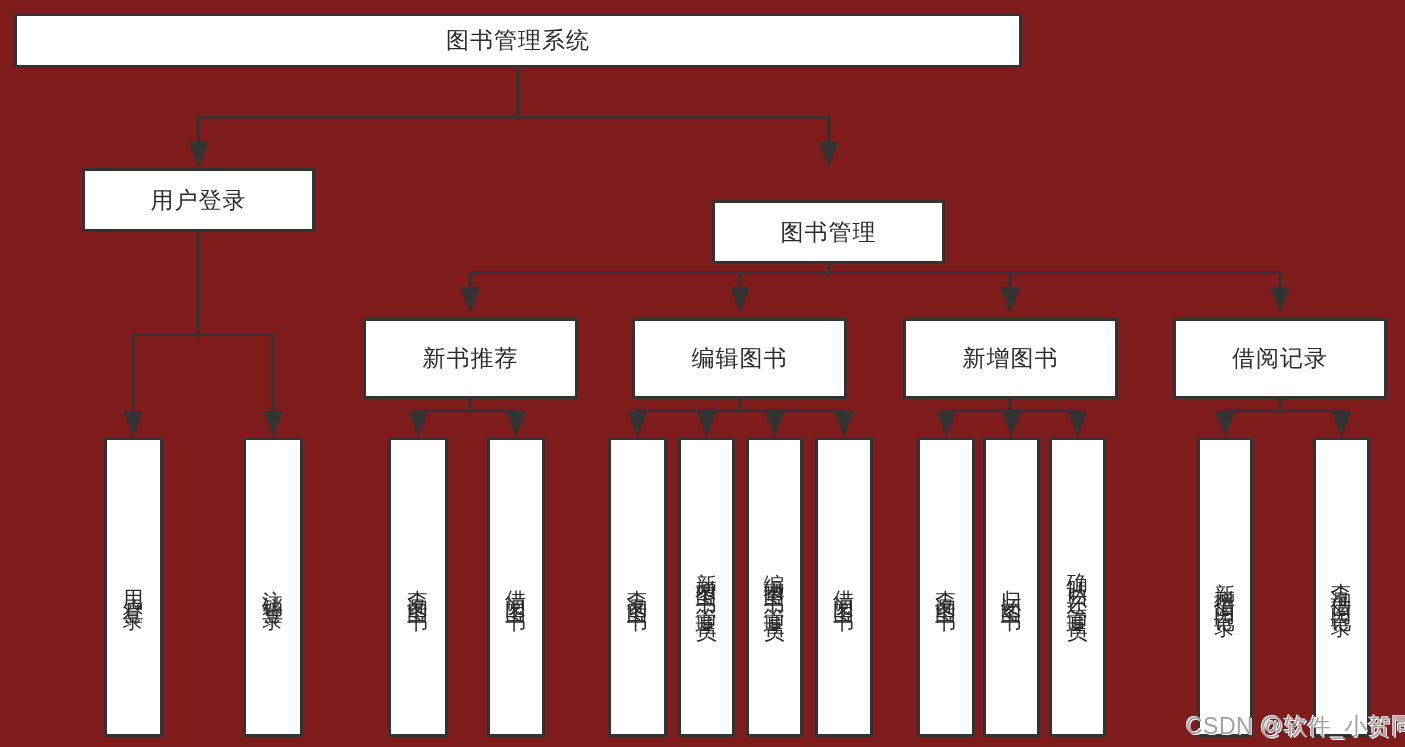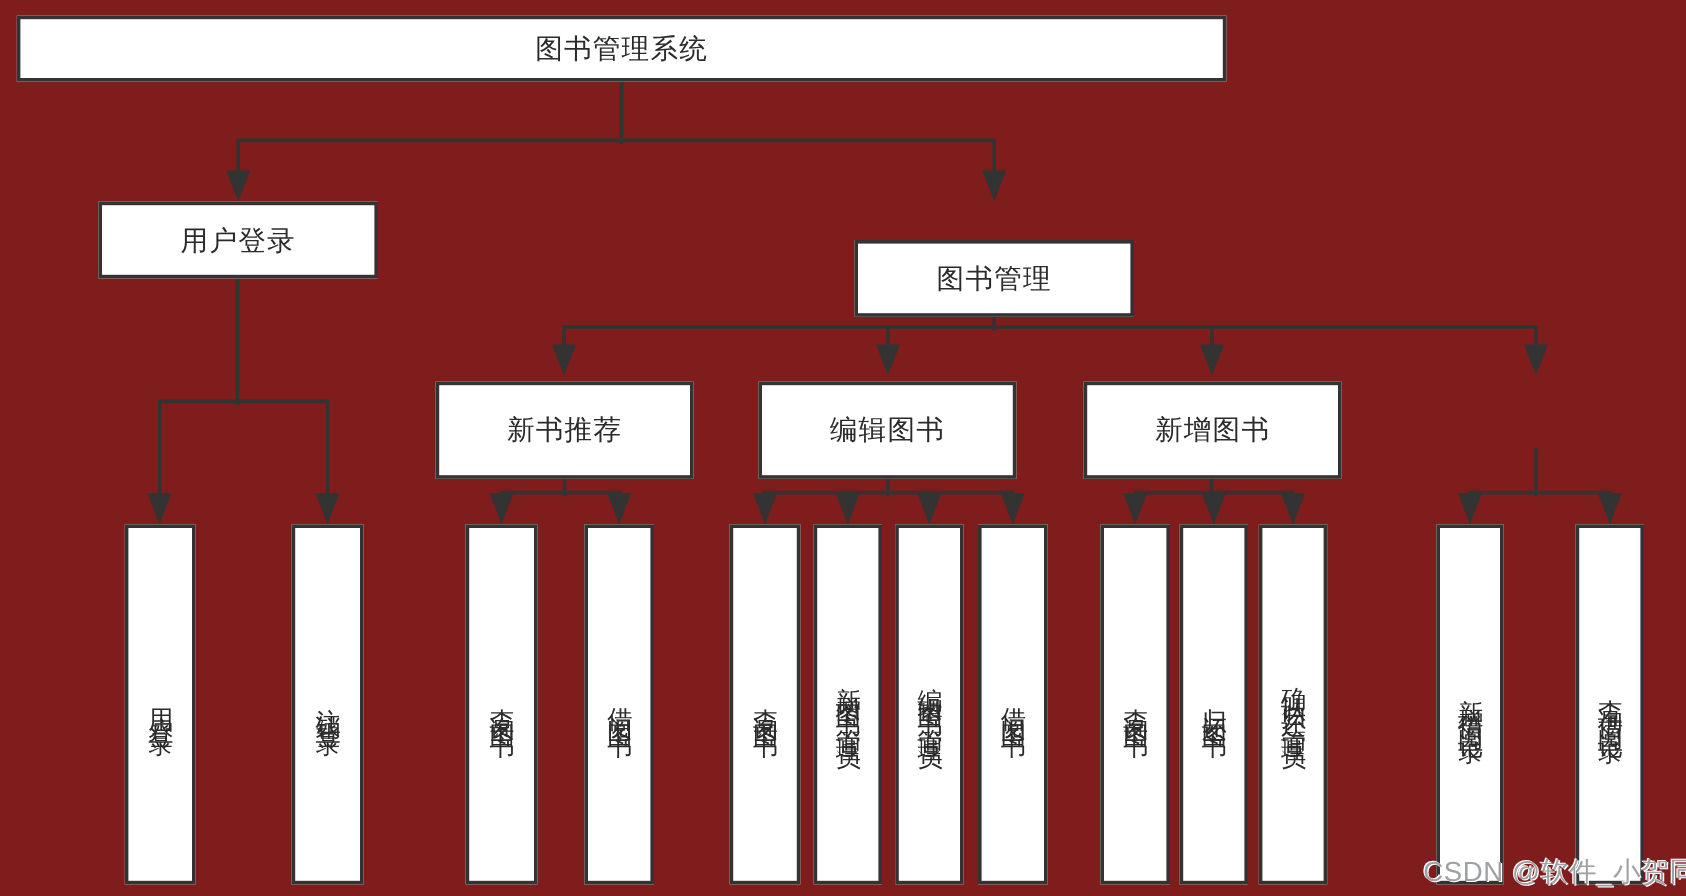--- a/index.html
+++ b/index.html
@@ -86,20 +86,23 @@
 
   <div class="box lvl3" style="left:363px;width:215px;">
     <span class="hlabel">新书推荐</span>
   </div>
   <div class="box lvl3" style="left:632px;width:215px;">
     <span class="hlabel">编辑图书</span>
   </div>
   <div class="box lvl3" style="left:903px;width:215px;">
     <span class="hlabel">新增图书</span>
   </div>
+  <div class="box lvl3" style="left:1173px;width:214px;">
+    <span class="hlabel">借阅记录</span>
+  </div>
 
   <div class="box leaf" style="left:104px;width:59px;">
     <span>用户登录</span>
   </div>
   <div class="box leaf" style="left:243px;width:60px;">
     <span>注销登录</span>
   </div>
   <div class="box leaf" style="left:388px;width:60px;">
     <span>查询图书</span>
   </div>

